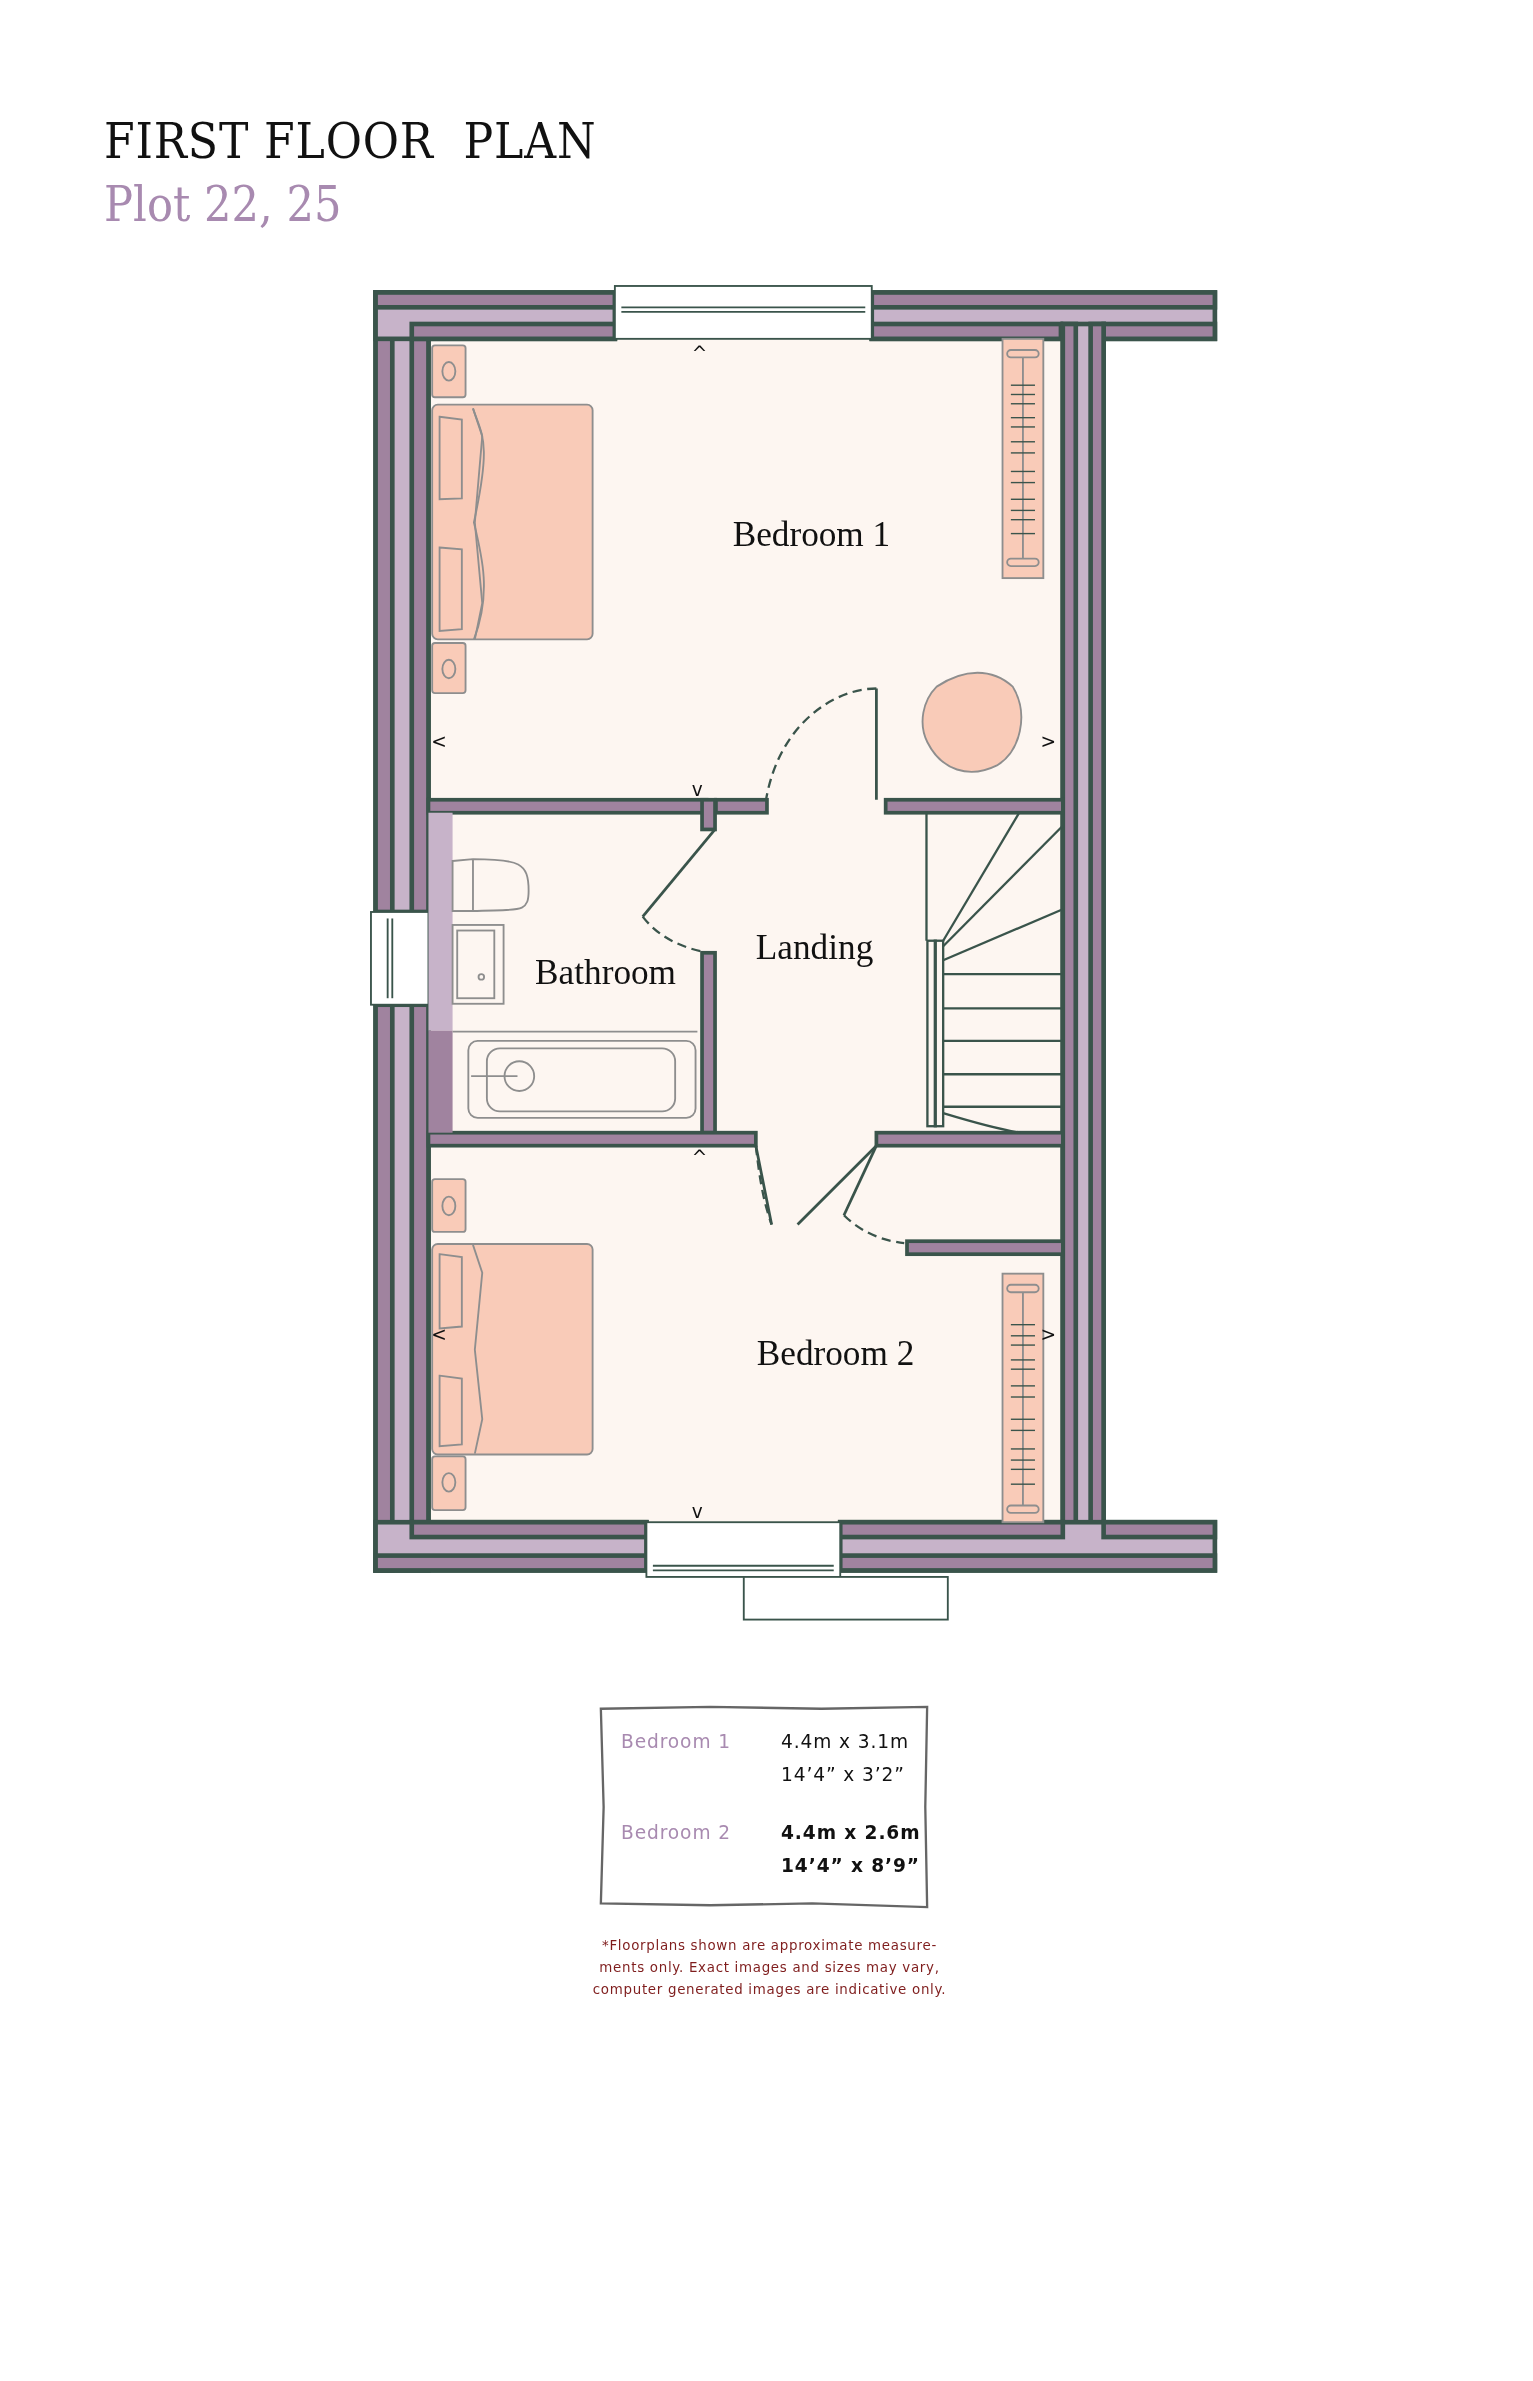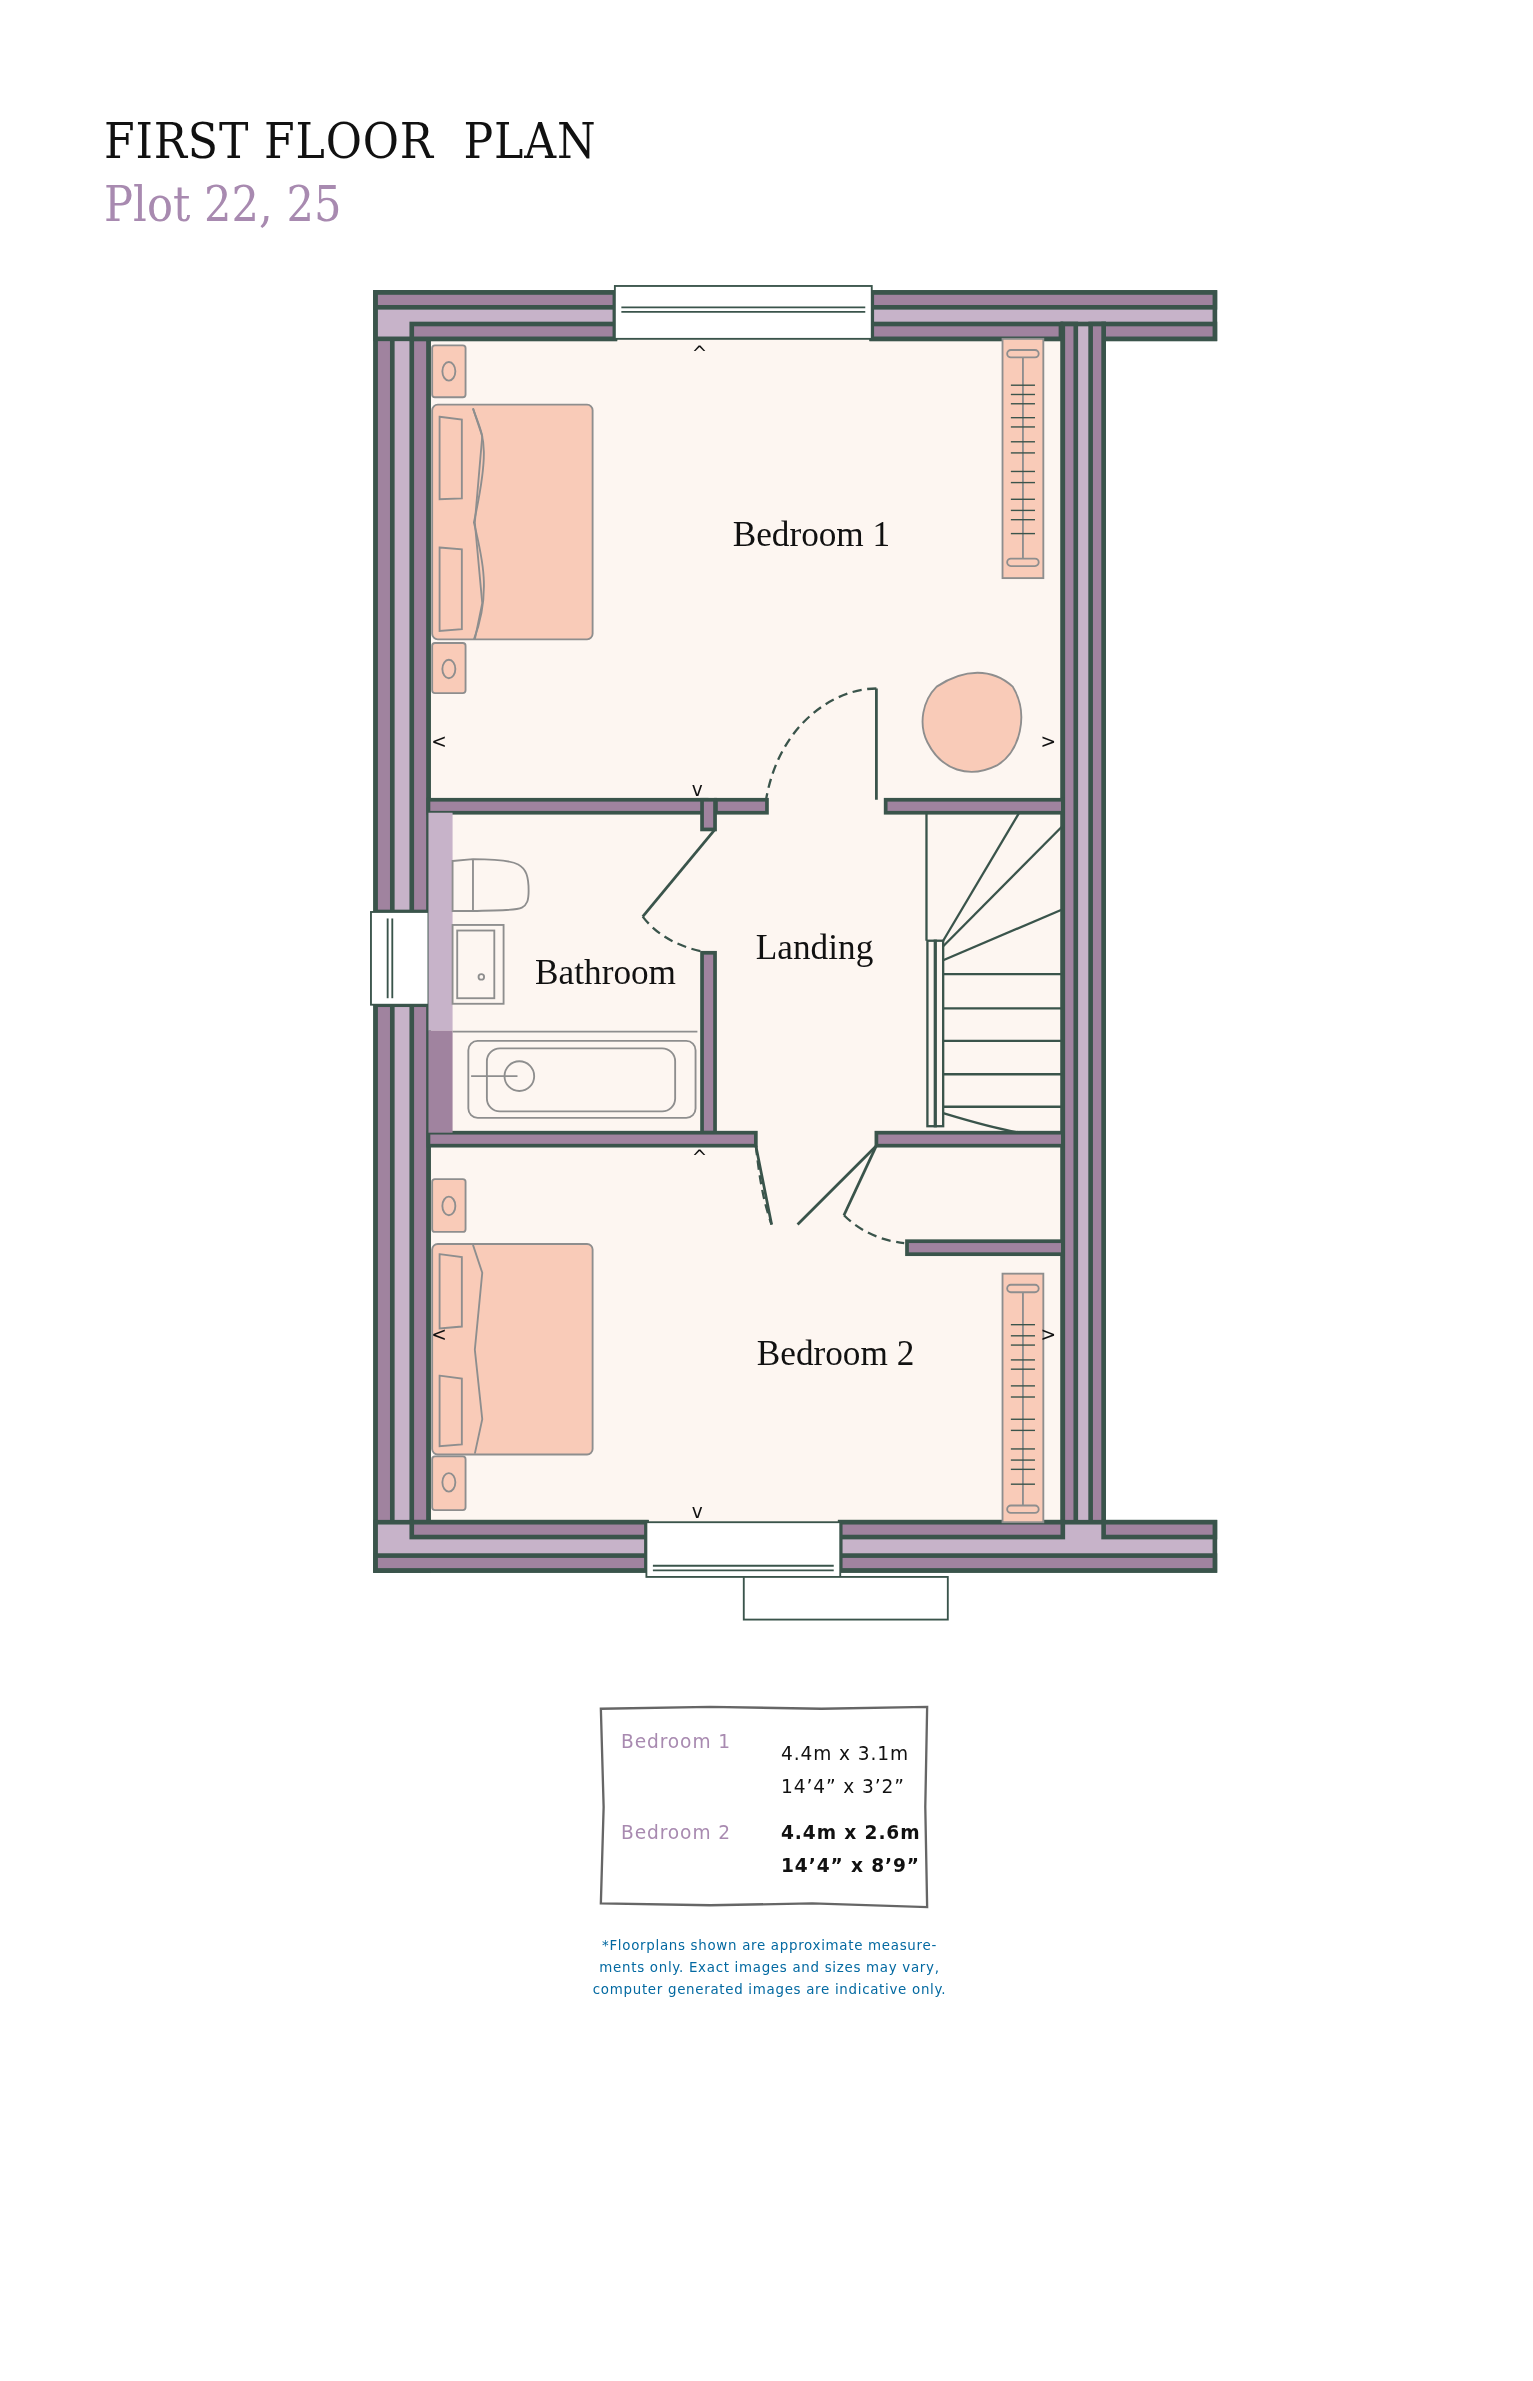--- a/index.html
+++ b/index.html
@@ -7,21 +7,21 @@
   .title { position: absolute; left: 104px; top: 113px; font-family: "DejaVu Serif", "Liberation Serif", serif; font-size: 48px; letter-spacing: 0.9px; color: #111111; font-weight: normal; transform: scaleX(0.92); transform-origin: left; white-space: pre; }
   .subtitle { position: absolute; left: 104px; top: 176px; font-family: "DejaVu Serif", "Liberation Serif", serif; font-size: 48px; color: #a88ab0; transform: scaleX(0.9); transform-origin: left; }
   svg.plan { position: absolute; left: 0; top: 0; }
   .room-label { font-family: "Liberation Serif", "DejaVu Serif", serif; font-size: 38px; fill: #111111; }
   .arrow { font-family: "DejaVu Sans", sans-serif; font-size: 20px; fill: #111111; }
   .legend { position: absolute; left: 599px; top: 1705px; width: 330px; height: 204px; }
   .legend svg { position: absolute; left: 0; top: 0; }
   .leg-row { position: absolute; left: 0; width: 100%; font-family: "DejaVu Sans", sans-serif; font-size: 18.6px; letter-spacing: 0.9px; }
   .leg-name { position: absolute; left: 22px; color: #a88ab0; }
   .leg-val { position: absolute; left: 182px; color: #111; line-height: 33px; }
-  .disclaimer { position: absolute; left: 519px; top: 1935px; width: 501px; text-align: center; font-family: "DejaVu Sans", sans-serif; font-size: 13.4px; line-height: 22px; letter-spacing: 0.7px; color: #0369a1; }
+  .disclaimer { position: absolute; left: 519px; top: 1935px; width: 501px; text-align: center; font-family: "DejaVu Sans", sans-serif; font-size: 13.4px; line-height: 22px; letter-spacing: 0.7px; color: #7f1d1d; }
 </style>
 </head>
 <body>
 
 <div class="title">FIRST FLOOR  PLAN</div>
 <div class="subtitle">Plot 22, 25</div>
 
 <svg class="plan" width="1533" height="1670" viewBox="0 0 1653 1800">
 
   <g>
@@ -207,21 +207,21 @@
   <text class="room-label" x="815" y="1034">Landing</text>
   <text class="room-label" x="816" y="1471">Bedroom 2</text>
 </svg>
 
 <div class="legend">
   <svg width="330" height="204" viewBox="0 0 356 220">
     <path d="M2 4 L120 2 L240 4 L354 2 L352 110 L354 218 L230 214 L120 216 L2 214 L5 110 Z" fill="#ffffff" stroke="#666" stroke-width="2.5"></path>
   </svg>
   <div class="leg-row" style="top:26px;">
     <span class="leg-name">Bedroom 1</span>
-    <div class="leg-val" style="top:-5.6px;margin-top:12px;">
+    <div class="leg-val" style="top:-5.6px;">
       <div>4.4m x 3.1m</div>
       <div>14’4” x 3’2”</div>
     </div>
   </div>
   <div class="leg-row" style="top:117px;">
     <span class="leg-name">Bedroom 2</span>
     <div class="leg-val" style="top:-5.6px;font-weight:bold;">
       <div>4.4m x 2.6m</div>
       <div>14’4” x 8’9”</div>
     </div>

